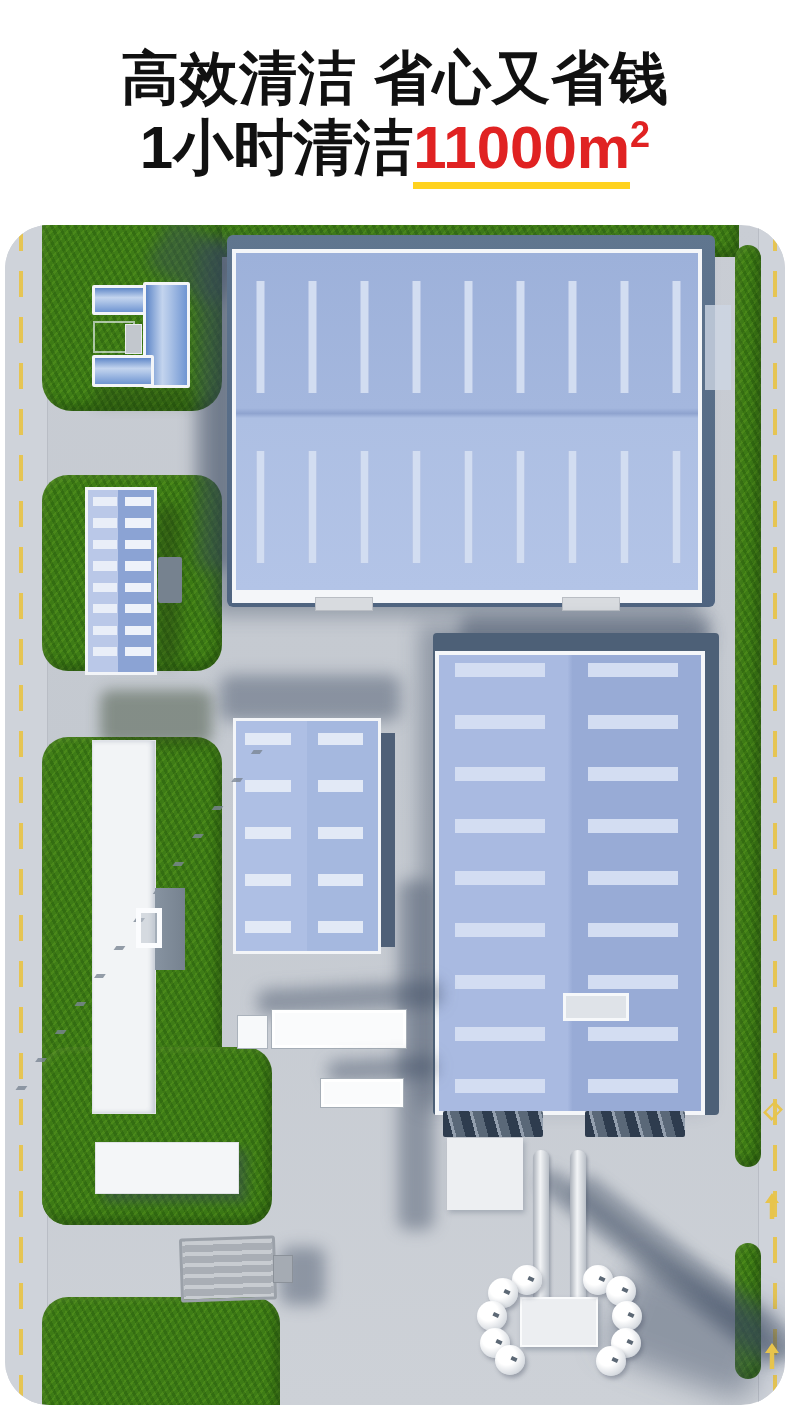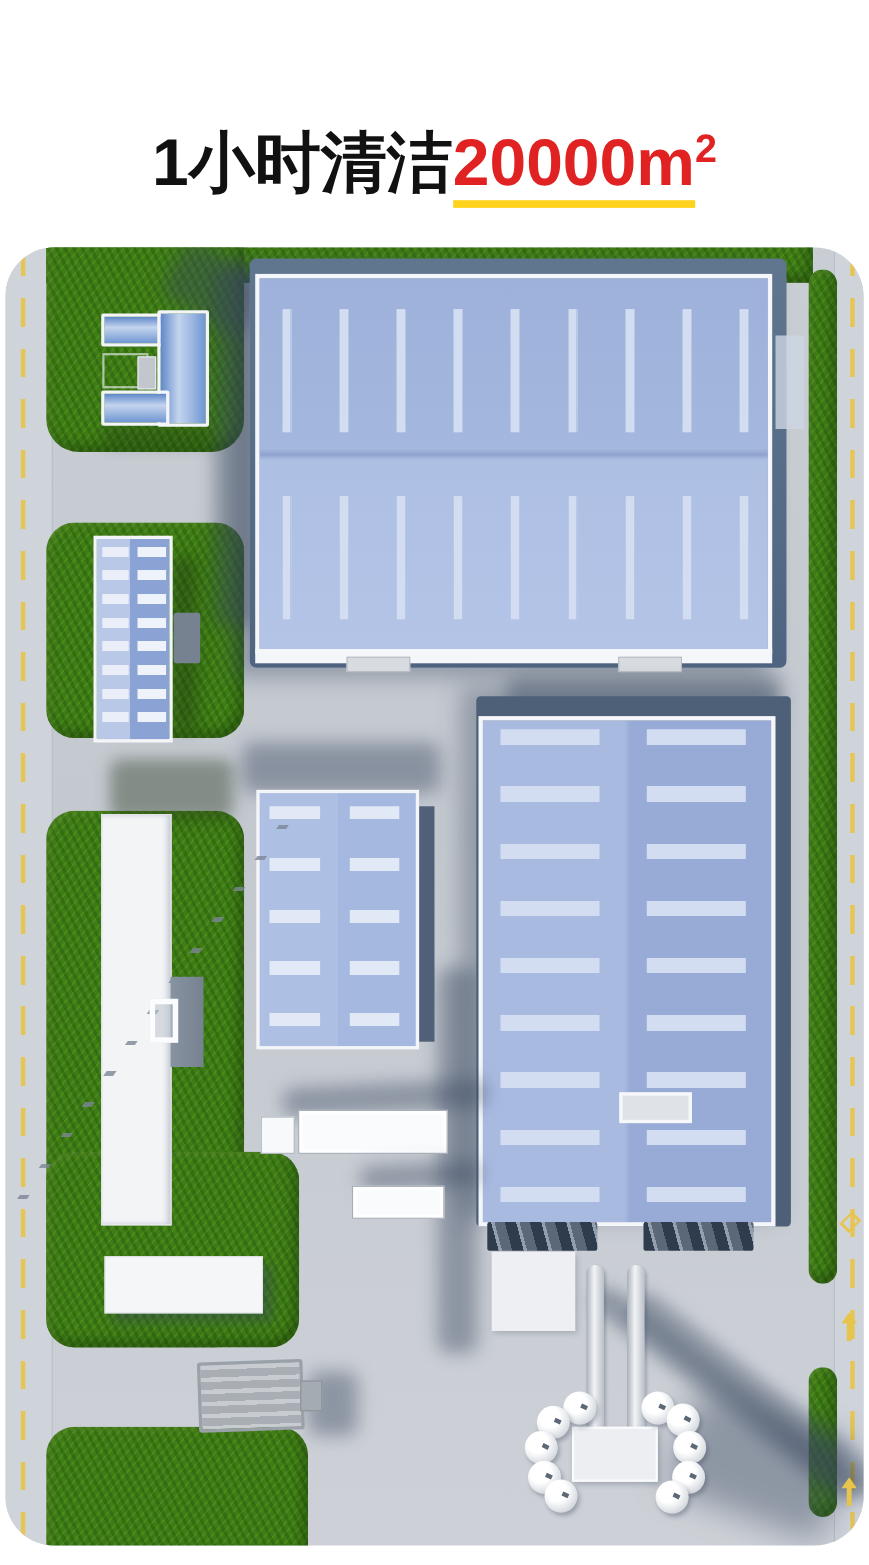--- a/index.html
+++ b/index.html
@@ -91,21 +91,22 @@
   .machine-cab{background:#a5abb3;border:1px solid #8b9199;box-sizing:border-box;}
 
   
   .mark-diamond{width:12px;height:12px;border:2px solid #e7c44c;transform:rotate(45deg) scaleY(1.35);box-sizing:border-box;}
   .mark-arrow{width:14px;height:26px;background:#e7c44c;clip-path:polygon(50% 0,100% 38%,66% 38%,66% 100%,34% 100%,34% 38%,0 38%);}
 </style>
 </head>
 <body>
 
 <div class="header">
-  <div class="h-line2"><span>1小时清洁</span><span class="h-highlight">20000m</span><span class="h-sup">2</span></div>
+  <div class="h-line1">高效清洁 省心又省钱</div>
+  <div class="h-line2"><span>1小时清洁</span><span class="h-highlight">11000m</span><span class="h-sup">2</span></div>
 </div>
 
 <div class="scene">
 
   <div class="abs road-left"></div>
   <div class="abs road-right"></div>
   <div class="abs dash-line" style="left:14px;"></div>
   <div class="abs dash-line" style="left:768px;"></div>
 
   <div class="abs grass" style="left:37px;top:-6px;width:697px;height:38px;"></div>

